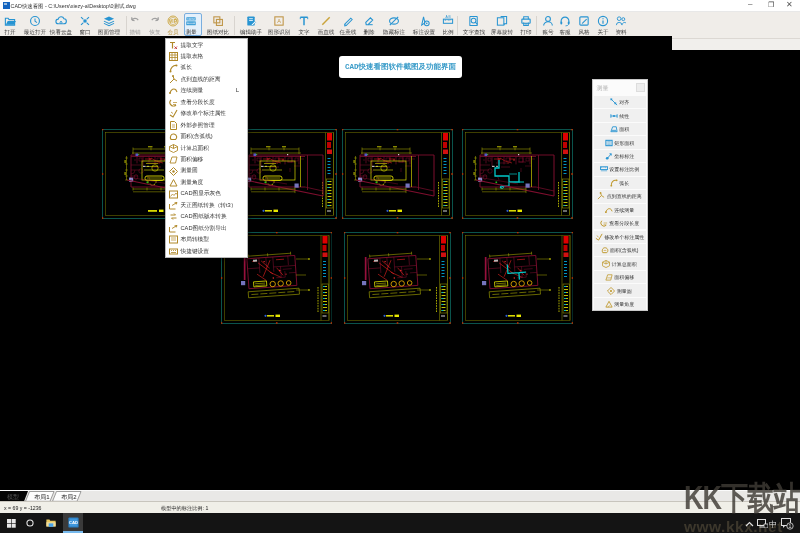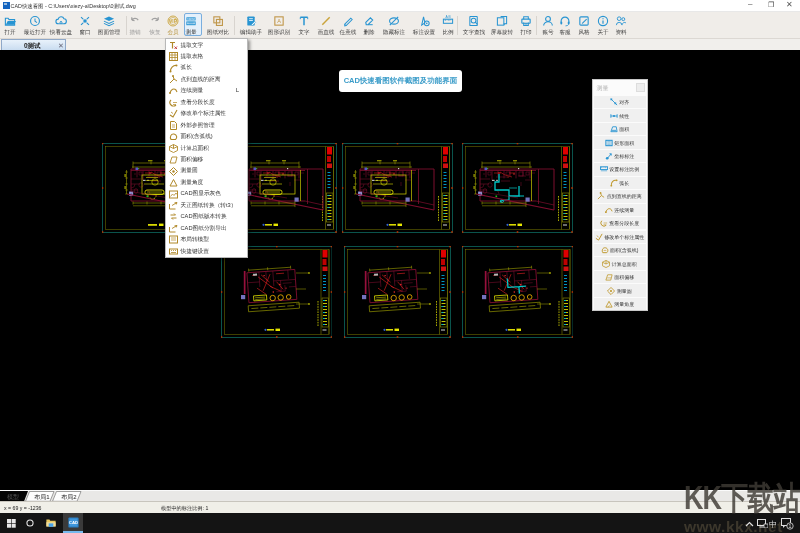--- a/index.html
+++ b/index.html
@@ -15,21 +15,21 @@
 .titem .ic{display:block;margin:0 auto;}
 .titem .lb{display:block;font-size:5.6px;color:#3a3a3a;margin-top:1.5px;white-space:nowrap;}
 .titem.gray .lb{color:#999;}
 .titem.goldlb .lb{color:#b8953f;}
 .tsep{position:absolute;top:4px;width:1px;height:19px;background:#d8d4cf;}
 #measbtn{position:absolute;left:183.5px;top:0.5px;width:18px;height:23.8px;background:#e4f0fb;border:1px solid #7aaede;border-radius:2px;}
 #tabstrip{position:absolute;left:0;top:38px;width:800px;height:12px;background:#f1efec;border-top:1px solid #dcd8d3;}
 #doctab{position:absolute;left:1px;top:0px;width:65px;height:11.5px;background:linear-gradient(#e9f2fb,#c9dcf0);border:1px solid #8fa8c8;}
 #doctab .tl{position:absolute;left:22px;top:1.5px;font-size:6.5px;font-weight:bold;color:#222;}
 #doctab .tx{position:absolute;left:56px;top:1.5px;font-size:7px;color:#667;}
-#canvas{position:absolute;left:0;top:50px;width:672px;height:440px;background:#000;}
+#canvas{position:absolute;left:0;top:36px;width:672px;height:440px;background:#000;font-family:Liberation Mono, monospace;}
 #infobox{position:absolute;left:339px;top:20px;width:123px;height:21.5px;background:#fff;border-radius:3px;}
 #infobox span{display:block;text-align:center;margin-top:5.5px;font-size:7.5px;font-weight:bold;color:#3a9cc9;white-space:nowrap;}
 #menu{position:absolute;left:164.5px;top:37.5px;width:83.5px;height:220px;background:#fff;border:1px solid #b8b8b8;box-shadow:2px 2px 3px rgba(0,0,0,0.4);}
 .mitem{position:absolute;left:0;width:100%;height:11.45px;}
 .mitem .mi{position:absolute;left:3px;top:1.2px;width:9px;height:9px;}
 .mitem .mt{position:absolute;left:15px;top:0;font-size:5.7px;color:#333;white-space:nowrap;line-height:11.4px;}
 .mitem .msc{position:absolute;right:8px;top:0;font-size:6px;color:#333;line-height:11.4px;}
 #panel{position:absolute;left:591.5px;top:79px;width:56px;height:232px;background:#fbfbfb;border:1px solid #c8c8c8;}
 #panel .ptitle{position:absolute;left:4px;top:4px;font-size:6px;color:#b4b4b4;}
 #panel .pclose{position:absolute;right:2px;top:3px;width:9px;height:9px;background:#ededed;border:1px solid #ddd;}

